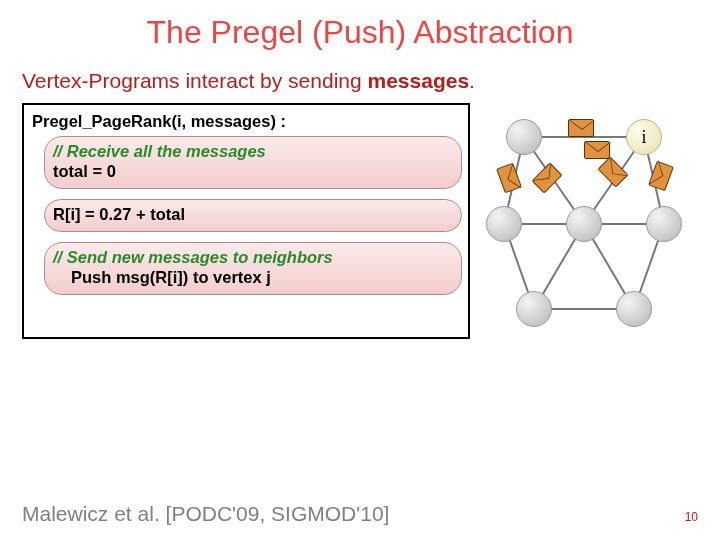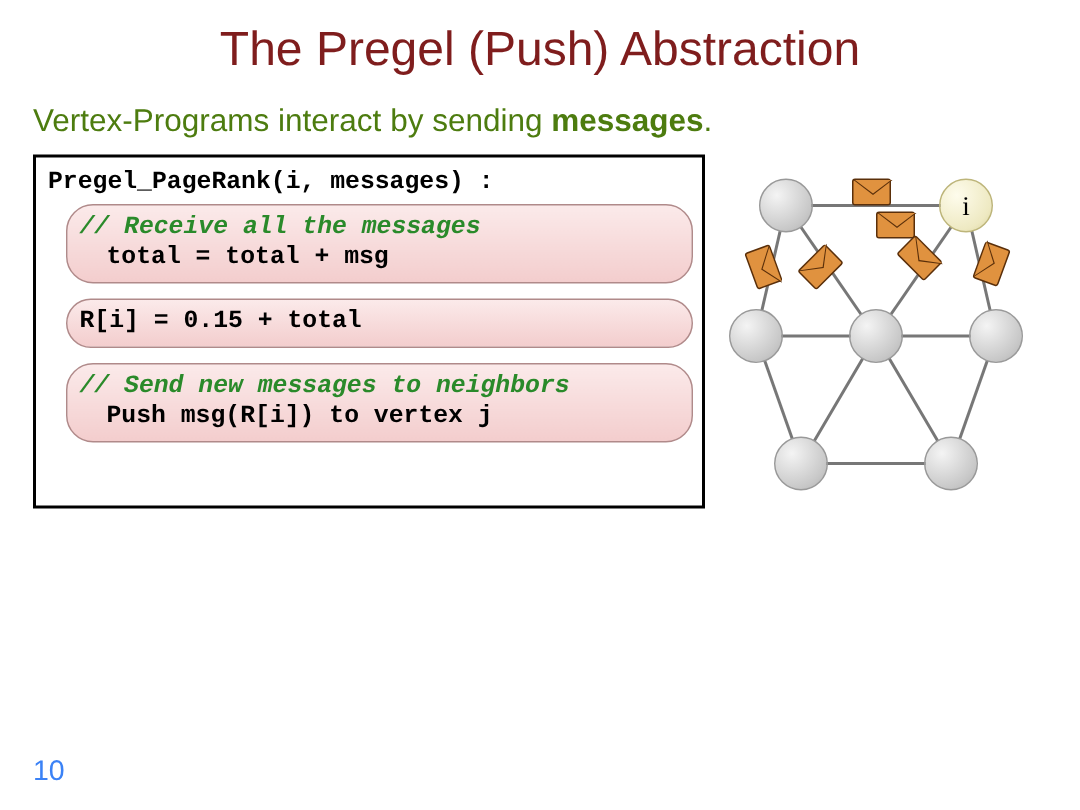--- a/index.html
+++ b/index.html
@@ -9,38 +9,38 @@
     background: #fff;
     font-family: Arial, Helvetica, sans-serif;
     position: relative;
     overflow: hidden;
   }
   .title {
     text-align: center;
     font-size: 32px;
     font-weight: 400;
     padding-top: 14px;
-    color: #7f1d1d;
+    color: #ef4444;
   }
   .subtitle {
     font-size: 21px;
     padding: 18px 0 0 22px;
-    color: #4d7c0f;
+    color: #b91c1c;
   }
   .subtitle .bold { font-weight: 700; }
   .content {
     display: flex;
     padding: 10px 22px 0 22px;
     gap: 14px;
   }
   .code-box {
     border: 2.5px solid #000;
     width: 448px;
     padding: 6px 6px 4px 6px;
-    font-family: Liberation Mono, monospace;
+    font-family: Liberation Sans, sans-serif;
     font-size: 16.5px;
     line-height: 1.25;
     font-weight: 700;
     color: #000;
   }
   .code-box .header-line { padding-left: 2px; }
   .code-block {
     border: 1px solid #b08a8a;
     border-radius: 18px;
     background: linear-gradient(#fbeaea, #f3cdcd);
@@ -105,43 +105,43 @@
     position: absolute;
     bottom: 14px;
     left: 22px;
     right: 22px;
     display: flex;
     justify-content: space-between;
     align-items: baseline;
     font-size: 21px;
     color: #808080;
   }
-  .page-num { font-size: 19px; color: #3b82f6; }
+  .page-num { font-size: 12px; color: #b91c1c; }
 </style>
 </head>
 <body>
 
 <h1 class="title">The Pregel (Push) Abstraction</h1>
 
 <p class="subtitle">
   <span>Vertex-Programs interact by sending </span><span class="bold">messages</span><span>.</span>
 </p>
 
 <div class="content">
 
   <div class="code-box">
     <div class="header-line">Pregel_PageRank(i, messages) :</div>
 
     <div class="code-block">
       <span class="indent0 comment">// Receive all the messages</span>
-      <span class="indent1">total = total + msg</span>
+      <span class="indent0">total = 0</span>
     </div>
 
     <div class="code-block">
-      <span class="indent0">R[i] = 0.15 + total</span>
+      <span class="indent0">R[i] = 0.27 + total</span>
     </div>
 
     <div class="code-block">
       <span class="indent0 comment">// Send new messages to neighbors</span>
       <span class="indent1">Push  msg(R[i]) to vertex j</span>
     </div>
   </div>
 
   <div class="graph">
     <svg width="200" height="230">
@@ -172,14 +172,15 @@
     <div class="envelope" style="left:100px; top:32px;"></div>
     <div class="envelope" style="left:116px; top:54px; transform:rotate(45deg);"></div>
     <div class="envelope" style="left:164px; top:58px; transform:rotate(-70deg);"></div>
     <div class="envelope" style="left:12px; top:60px; transform:rotate(70deg);"></div>
     <div class="envelope" style="left:50px; top:60px; transform:rotate(-45deg);"></div>
   </div>
 
 </div>
 
 <div class="footer">
+  <span>Malewicz et al. [PODC'09, SIGMOD'10]</span>
   <span class="page-num">10</span>
 </div>
 
 </body></html>

